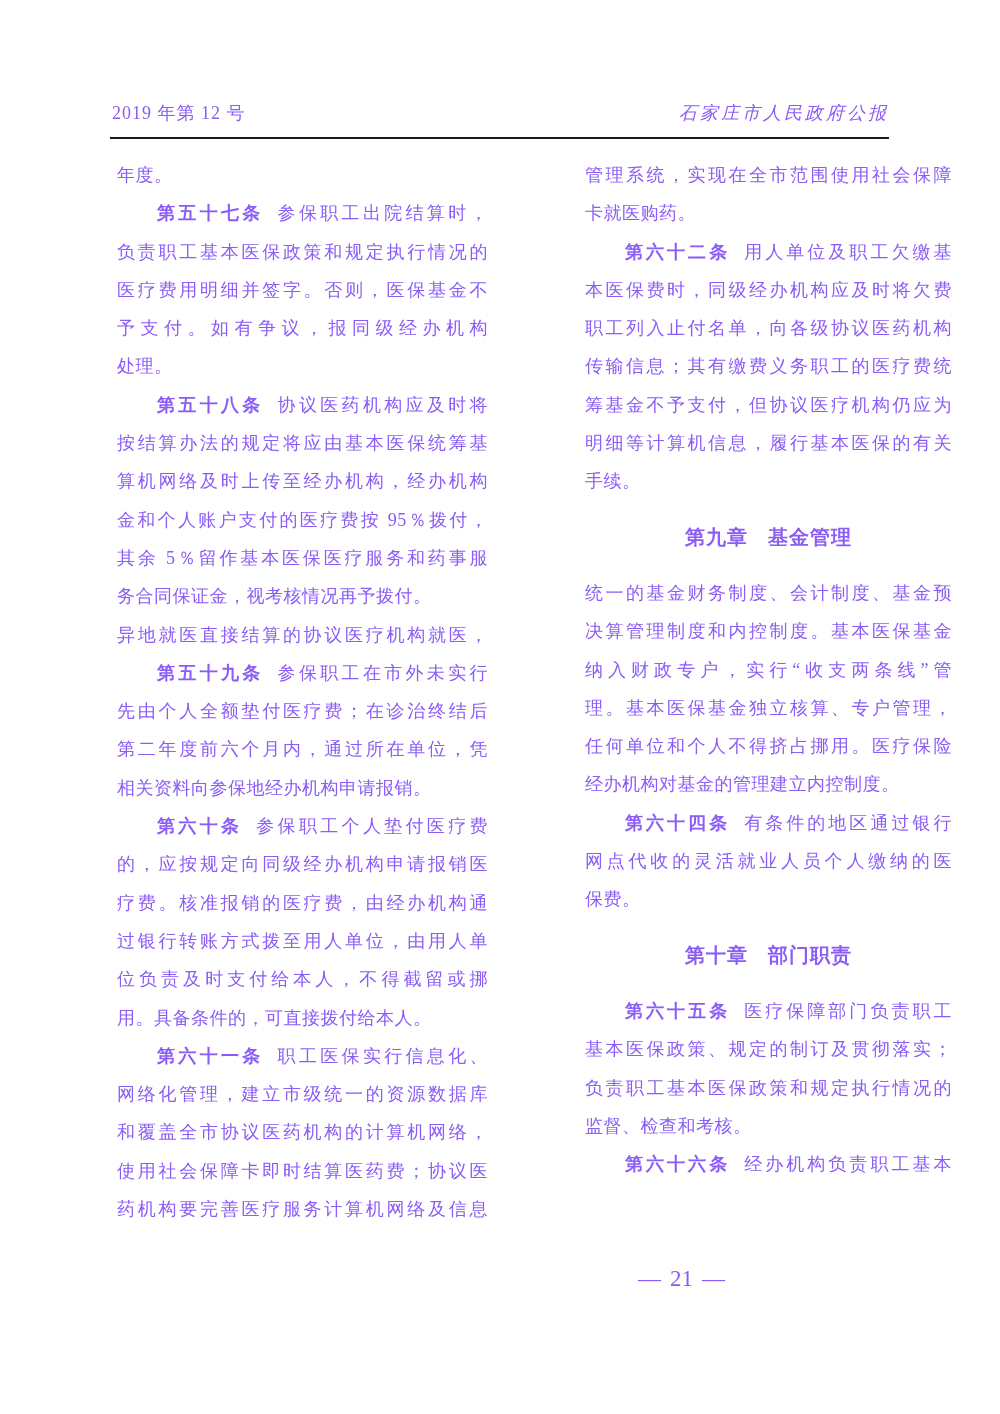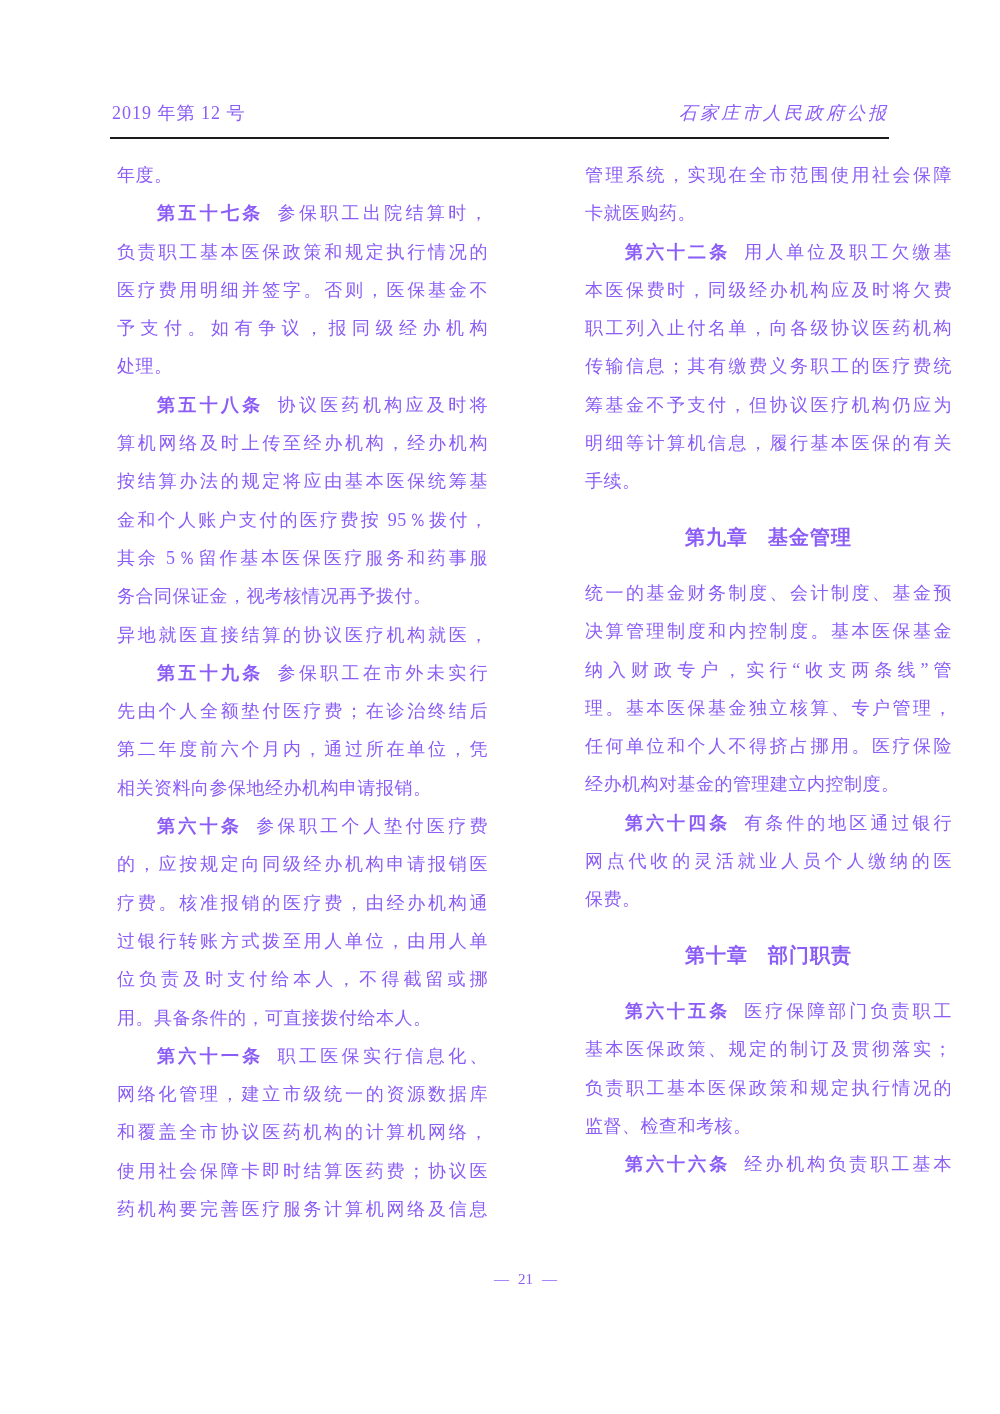--- a/index.html
+++ b/index.html
@@ -35,22 +35,22 @@
     font-family:"Liberation Sans","DejaVu Sans",sans-serif;
     margin-right:14px;
   }
   .line.head{
     margin:17px 0 18px;font-weight:700;font-size:20px;
     font-family:"Liberation Sans","DejaVu Sans",sans-serif;
     text-align:left;text-align-last:center;letter-spacing:1px;
   }
   .chap-num{margin-right:20px;}
   .page-footer{
-    position:absolute;top:1260px;left:485px;width:361px;
-    text-align:left;font-size:15px;height:38px;line-height:38px;
+    position:absolute;top:1260px;left:501px;width:361px;
+    text-align:center;font-size:23px;height:38px;line-height:38px;
   }
   .page-footer .dash{display:inline-block;margin:0 9px;}
 </style>
 <title>石家庄市人民政府公报</title></head>
 <body>
 
 <div class="page">
 
   <header class="page-header">
     <span class="issue">2019 年第 12 号</span>
@@ -60,22 +60,22 @@
   <div class="header-rule"></div>
 
   <section class="col col-left" id="col-left">
       <div class="line end">年度。</div>
       <div class="line start"><span class="art">第五十七条</span>参保职工出院结算时，</div>
       <div class="line fill">负责职工基本医保政策和规定执行情况的</div>
       <div class="line fill">医疗费用明细并签字。否则，医保基金不</div>
       <div class="line fill">予支付。如有争议，报同级经办机构</div>
       <div class="line end">处理。</div>
       <div class="line start"><span class="art">第五十八条</span>协议医药机构应及时将</div>
+      <div class="line fill">按结算办法的规定将应由基本医保统筹基</div>
       <div class="line fill">算机网络及时上传至经办机构，经办机构</div>
-      <div class="line fill">按结算办法的规定将应由基本医保统筹基</div>
       <div class="line fill">金和个人账户支付的医疗费按 95％拨付，</div>
       <div class="line fill">其余 5％留作基本医保医疗服务和药事服</div>
       <div class="line end">务合同保证金，视考核情况再予拨付。</div>
       <div class="line fill">异地就医直接结算的协议医疗机构就医，</div>
       <div class="line start"><span class="art">第五十九条</span>参保职工在市外未实行</div>
       <div class="line fill">先由个人全额垫付医疗费；在诊治终结后</div>
       <div class="line fill">第二年度前六个月内，通过所在单位，凭</div>
       <div class="line end">相关资料向参保地经办机构申请报销。</div>
       <div class="line start"><span class="art">第六十条</span>参保职工个人垫付医疗费</div>
       <div class="line fill">的，应按规定向同级经办机构申请报销医</div>

